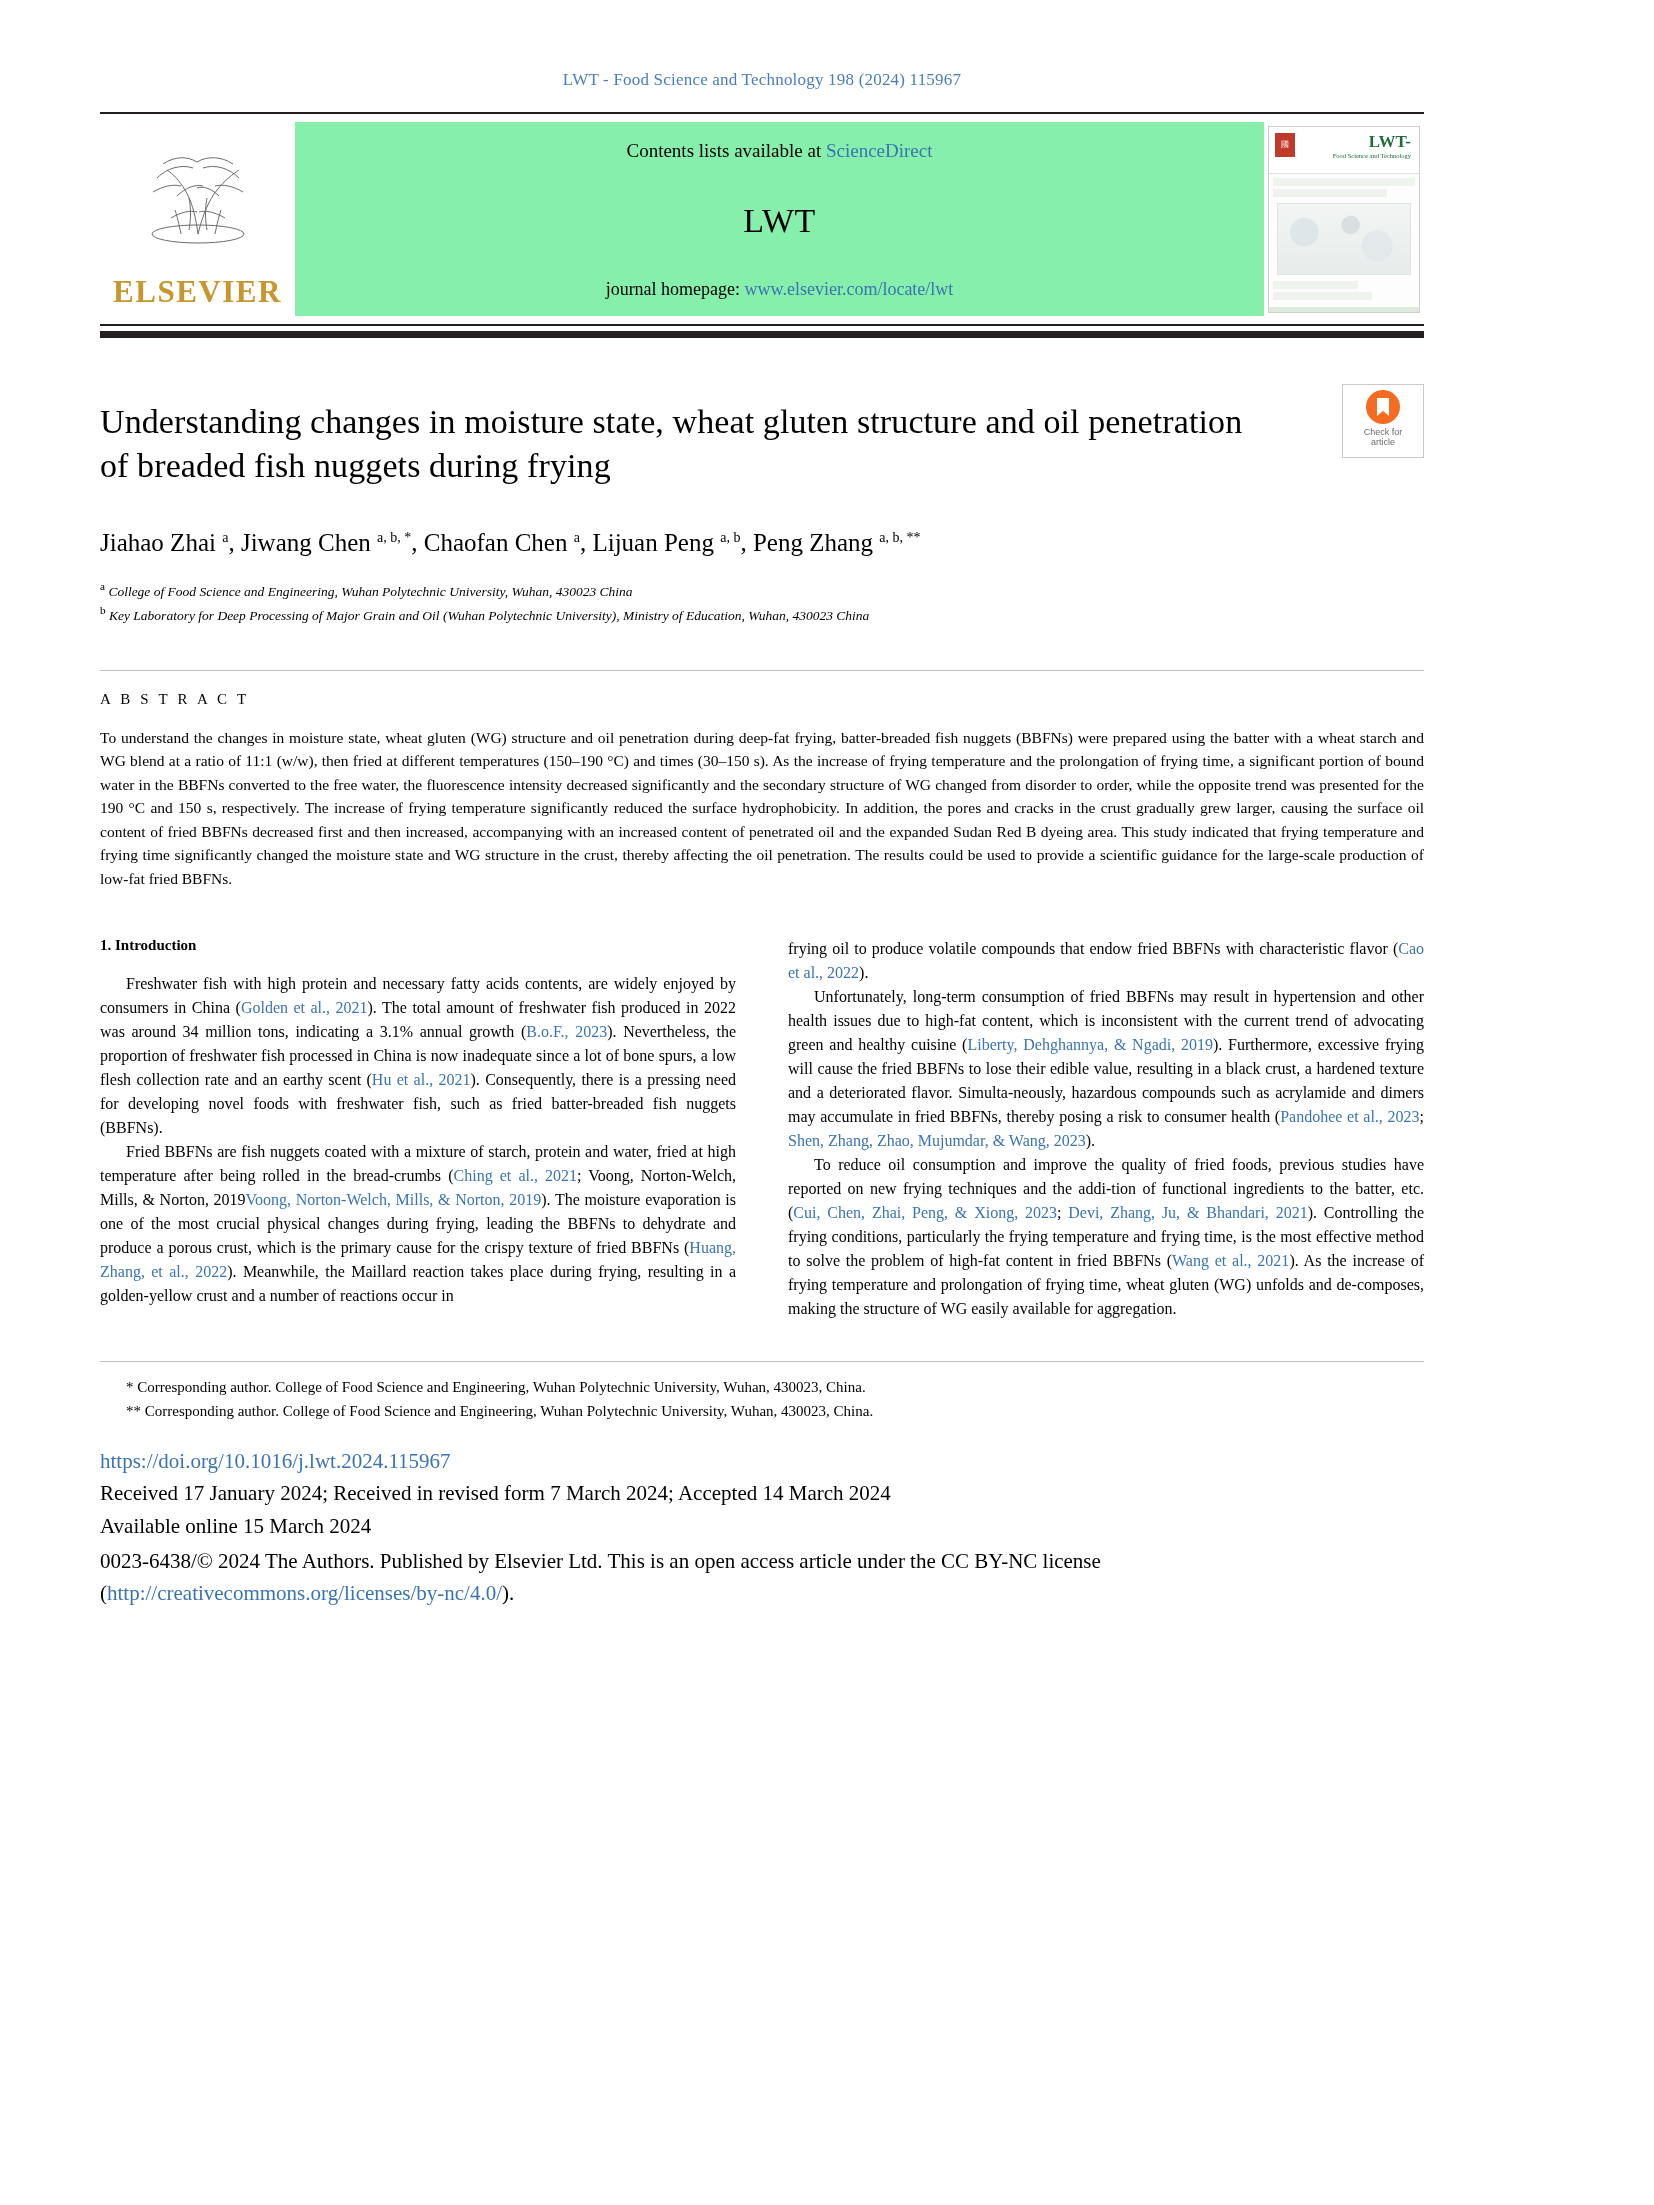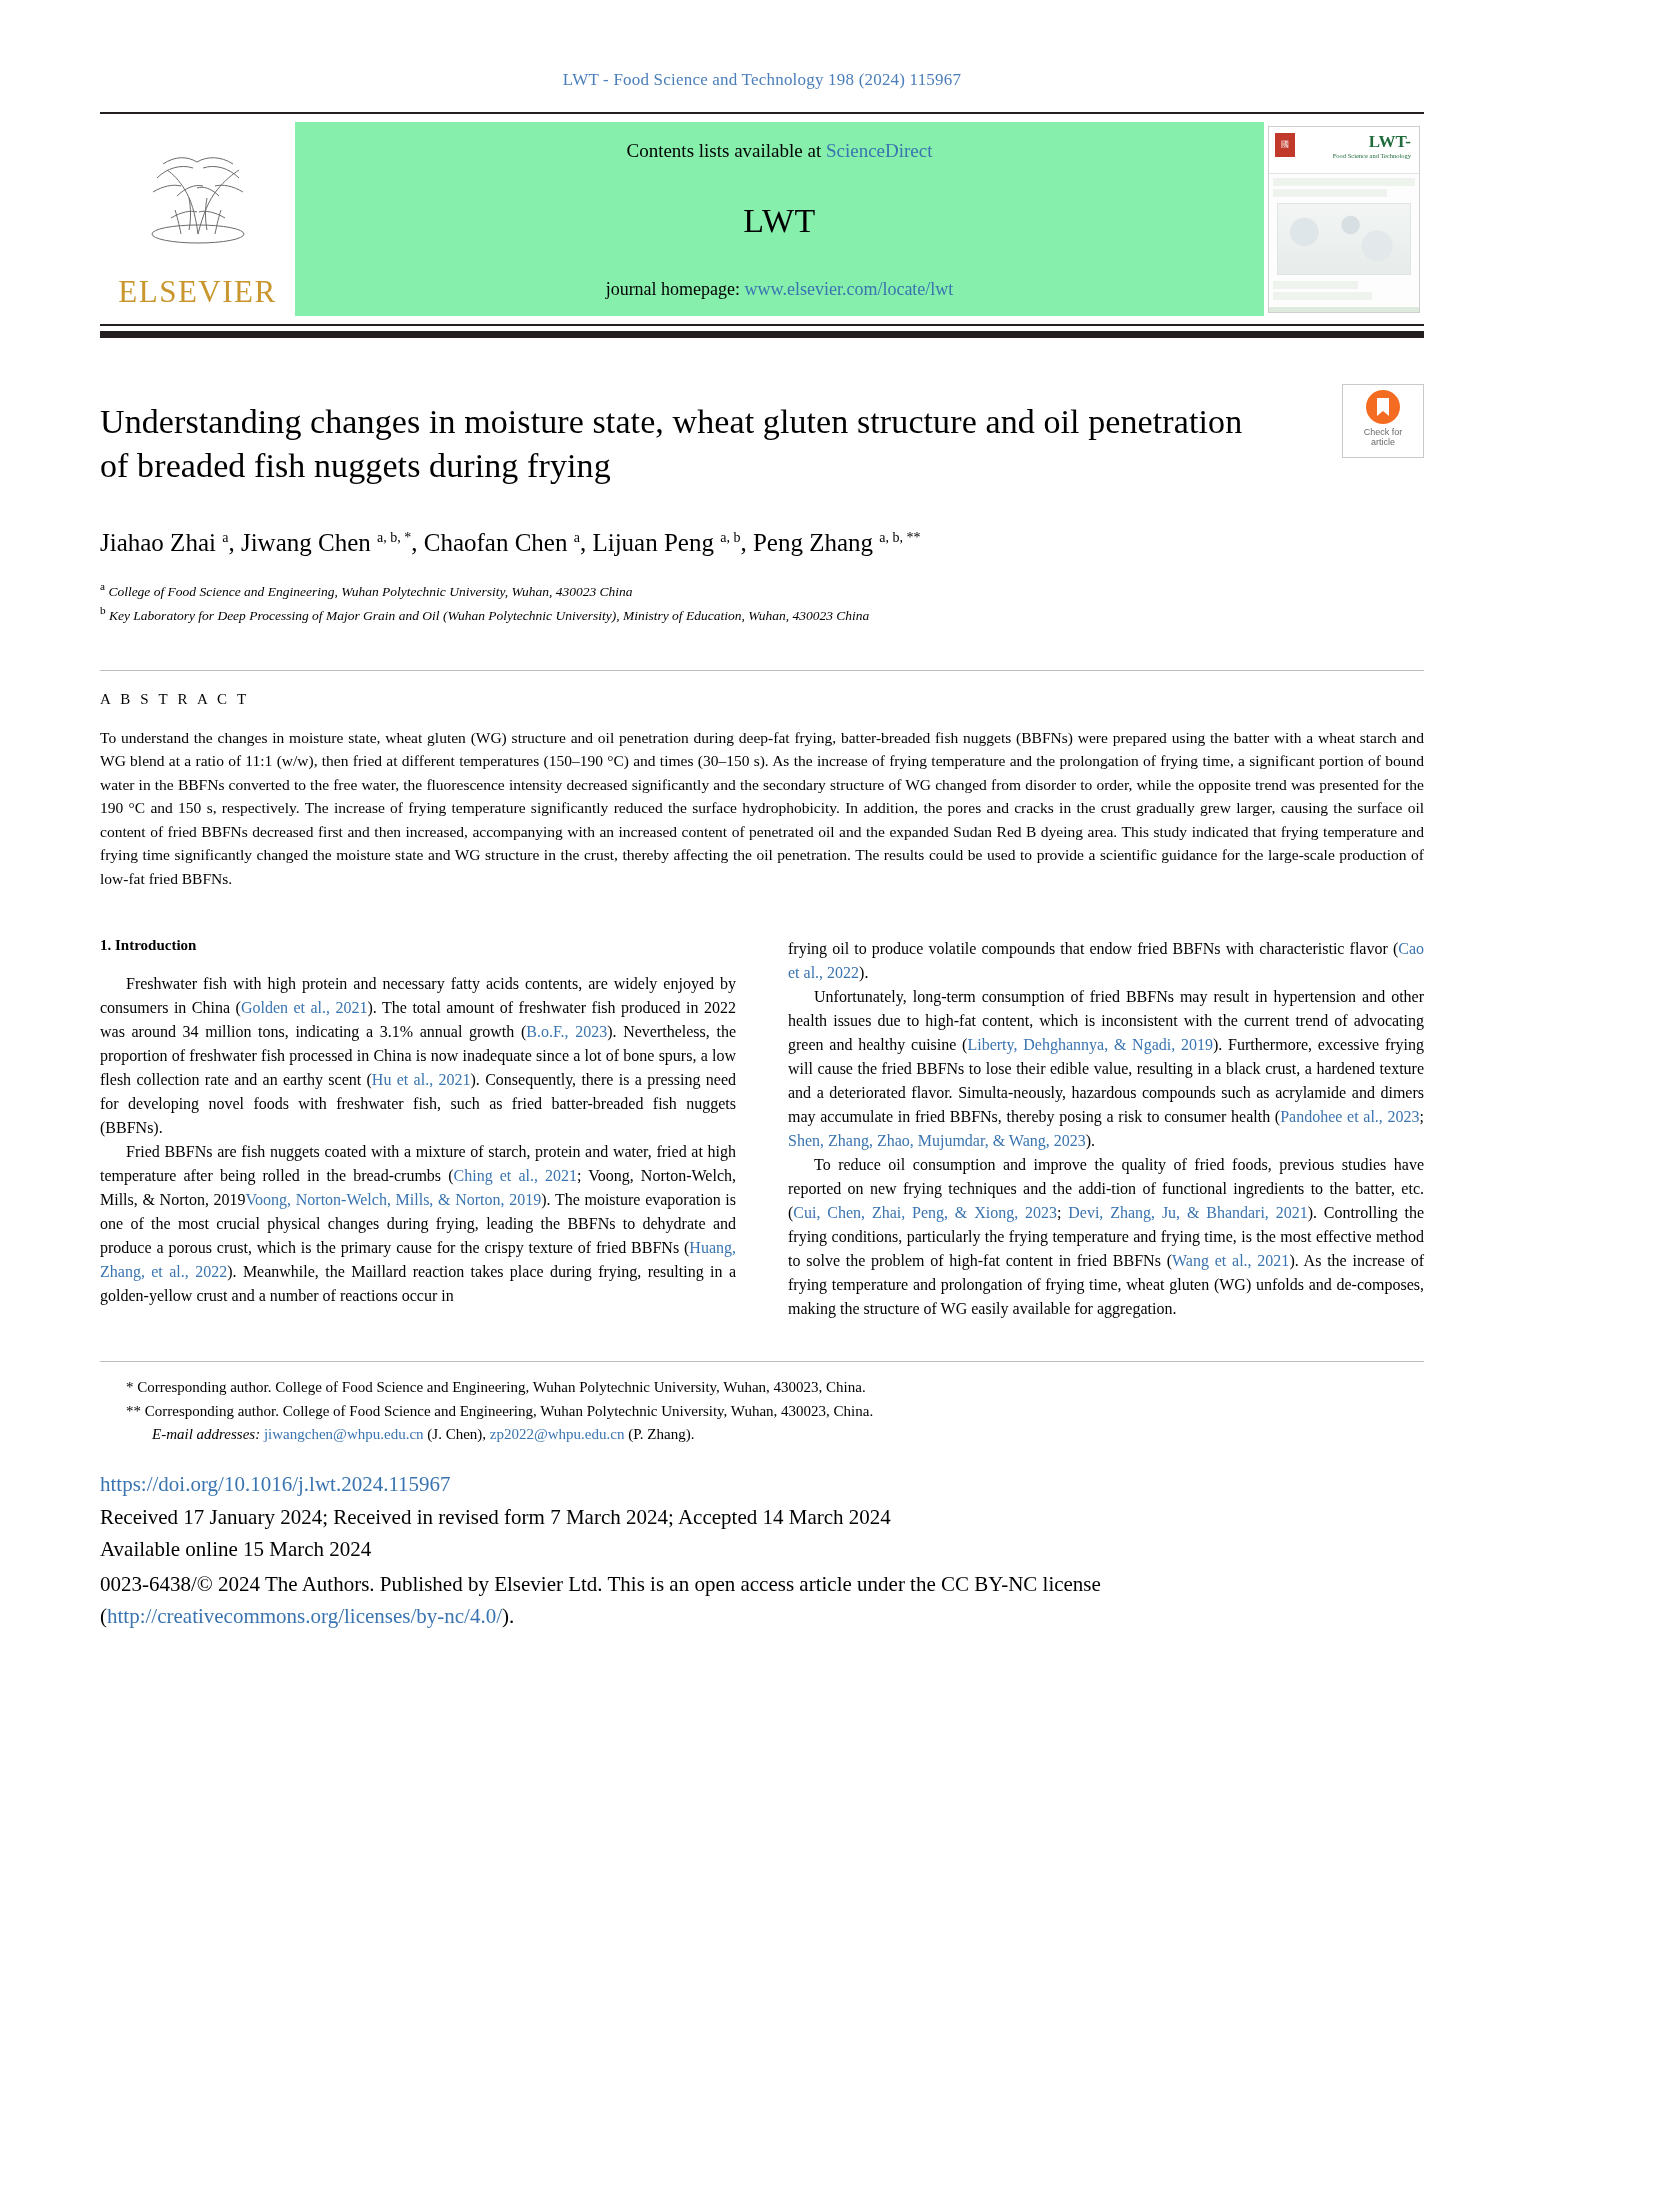--- a/index.html
+++ b/index.html
@@ -49,20 +49,21 @@
   .elsevier-tree {
     width:130px; height:120px;
     position:relative;
   }
   .elsevier-word {
     font-family:"Liberation Serif", serif;
     font-size:31px;
     letter-spacing:1.5px;
     color:#c8962c;
     margin-top:20px;
+    font-weight:bold;
   }
   .masthead-center {
     flex:1;
     background:#86efac;
     margin:8px 0 8px 0;
     display:flex;
     flex-direction:column;
     align-items:center;
     justify-content:space-between;
     padding:18px 0 16px 0;
@@ -345,27 +346,20 @@
       </p>
       <p class="body">
         To reduce oil consumption and improve the quality of fried foods, previous studies have reported on new frying techniques and the addi-tion of functional ingredients to the batter, etc. (<span class="cite">Cui, Chen, Zhai, Peng, &amp; Xiong, 2023</span>; <span class="cite">Devi, Zhang, Ju, &amp; Bhandari, 2021</span>). Controlling the frying conditions, particularly the frying temperature and frying time, is the most effective method to solve the problem of high-fat content in fried BBFNs (<span class="cite">Wang et al., 2021</span>). As the increase of frying temperature and prolongation of frying time, wheat gluten (WG) unfolds and de-composes, making the structure of WG easily available for aggregation.
       </p>
     </div>
   </div>
 
   <div class="footnotes">
     <div class="fn">*  Corresponding author. College of Food Science and Engineering, Wuhan Polytechnic University, Wuhan, 430023, China.</div>
     <div class="fn">**  Corresponding author. College of Food Science and Engineering, Wuhan Polytechnic University, Wuhan, 430023, China.</div>
-    <div class="fn" style="padding-left:52px">
-      <em>E-mail addresses:</em>
-      <span class="link">jiwangchen@whpu.edu.cn</span>
-      <span>(J. Chen),</span>
-      <span class="link">zp2022@whpu.edu.cn</span>
-      <span>(P. Zhang).</span>
-    </div>
 
     <div class="doi-block">
       <div class="link">https://doi.org/10.1016/j.lwt.2024.115967</div>
       <div>Received 17 January 2024; Received in revised form 7 March 2024; Accepted 14 March 2024</div>
       <div>Available online 15 March 2024</div>
       <div class="copyright">
         <span>0023-6438/© 2024 The Authors.  Published by Elsevier Ltd.  This is an open access article under the CC BY-NC license (</span><span class="link">http://creativecommons.org/licenses/by-nc/4.0/</span><span>).</span>
       </div>
     </div>
   </div>

